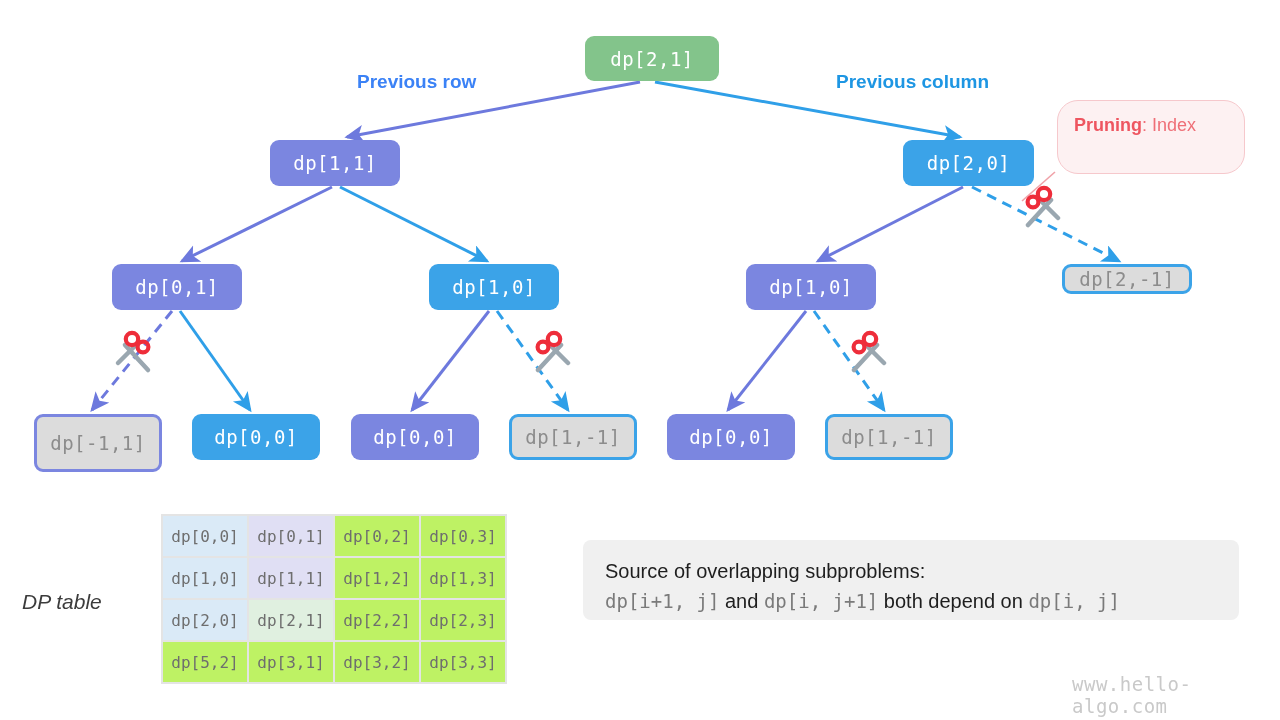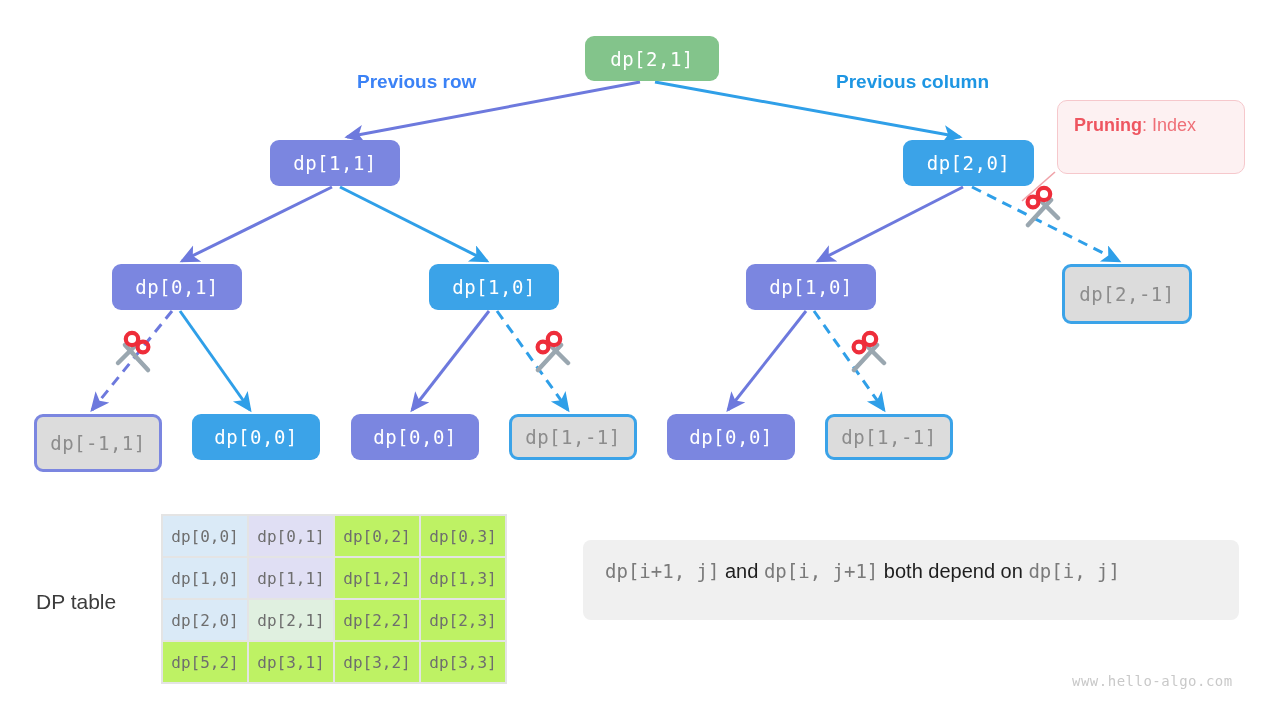--- a/index.html
+++ b/index.html
@@ -53,21 +53,21 @@
     white-space: nowrap;
   }
   .edge-label.purple { color: #3b82f6; }
   .edge-label.blue   { color: #1e96e3; }
 
   .callout {
     position: absolute;
     box-sizing: border-box;
     background: #fdf1f2;
     border: 1.5px solid #f6c8cc;
-    border-radius: 10px;
+    border-radius: 21px;
     padding: 12px 16px;
     font-size: 18px;
     line-height: 1.35;
     color: #ef6f77;
     white-space: nowrap;
   }
   .callout b { color: #ee5560; font-weight: bold; }
 
   .scissors { position: absolute; width: 46px; height: 46px; }
 
@@ -108,21 +108,21 @@
     color: #1e1e1e;
   }
   .note code {
     font-family: "DejaVu Sans Mono", monospace;
     font-size: 19px;
     color: #7a7a7a;
   }
   .watermark {
     position: absolute;
     font-family: "DejaVu Sans Mono", monospace;
-    font-size: 14px;
+    font-size: 19px;
     color: #c9c9c9;
     letter-spacing: 0.5px;
   }
 </style>
 </head>
 <body>
 
 <div id="root">
 
   <svg id="edges" viewBox="0 0 1280 720">
@@ -168,21 +168,21 @@
       </div>
       <div class="node purple" style="left: 112px; top: 264px; width: 130px; height: 46px;">
         <span>dp[0,1]</span>
       </div>
       <div class="node blue" style="left: 429px; top: 264px; width: 130px; height: 46px;">
         <span>dp[1,0]</span>
       </div>
       <div class="node purple" style="left: 746px; top: 264px; width: 130px; height: 46px;">
         <span>dp[1,0]</span>
       </div>
-      <div class="node pruned" style="left: 1062px; top: 264px; width: 130px; height: 60px;">
+      <div class="node pruned" style="left: 1062px; top: 264px; width: 130px; height: 30px;">
         <span>dp[2,-1]</span>
       </div>
       <div class="node pruned purple-border" style="left: 34px; top: 414px; width: 128px; height: 58px;">
         <span>dp[-1,1]</span>
       </div>
       <div class="node blue" style="left: 192px; top: 414px; width: 128px; height: 46px;">
         <span>dp[0,0]</span>
       </div>
       <div class="node purple" style="left: 351px; top: 414px; width: 128px; height: 46px;">
         <span>dp[0,0]</span>
@@ -226,21 +226,21 @@
           <circle cx="31" cy="17" r="5.4" fill="none" stroke="#ee2d3a" stroke-width="4.2"></circle>
         </svg></div>
       <div class="scissors" style="left: 1018px; top: 185px; transform: scaleX(-1);"><svg viewBox="0 0 46 46" width="46" height="46">
           <line x1="13" y1="15" x2="36" y2="40" stroke="#9aa7b0" stroke-width="4.5" stroke-linecap="round"></line>
           <line x1="25" y1="14" x2="6" y2="33" stroke="#9aa7b0" stroke-width="4.5" stroke-linecap="round"></line>
           <circle cx="20" cy="9" r="6.2" fill="none" stroke="#ee2d3a" stroke-width="4.2"></circle>
           <circle cx="31" cy="17" r="5.4" fill="none" stroke="#ee2d3a" stroke-width="4.2"></circle>
         </svg></div>
     </div>
 
-  <div class="dp-label" id="dp-caption" style="left: 36px; top: 590px;">DP table</div>
+  <div class="dp-label" id="dp-caption" style="left: 22px; top: 590px; font-style: italic;">DP table</div>
 
   <table class="dp" id="dp-table" style="left: 161px; top: 514px;">
       <tbody>
         <tr>
           <td class="c-blue">dp[0,0]</td>
           <td class="c-purple">dp[0,1]</td>
           <td>dp[0,2]</td>
           <td>dp[0,3]</td>
         </tr>
         <tr>
@@ -258,19 +258,20 @@
         <tr>
           <td>dp[5,2]</td>
           <td>dp[3,1]</td>
           <td>dp[3,2]</td>
           <td>dp[3,3]</td>
         </tr>
       </tbody>
     </table>
 
   <div class="note" id="note-box" style="left: 583px; top: 540px; width: 656px; height: 80px;">
+    <div>Source of overlapping subproblems:</div>
     <div>
       <code>dp[i+1, j]</code><span> and </span><code>dp[i, j+1]</code><span> both depend on </span><code>dp[i, j]</code>
     </div>
   </div>
 
   <div class="watermark" id="watermark" style="left: 1072px; top: 673px;">www.hello-algo.com</div>
 </div>
 
 </body></html>

